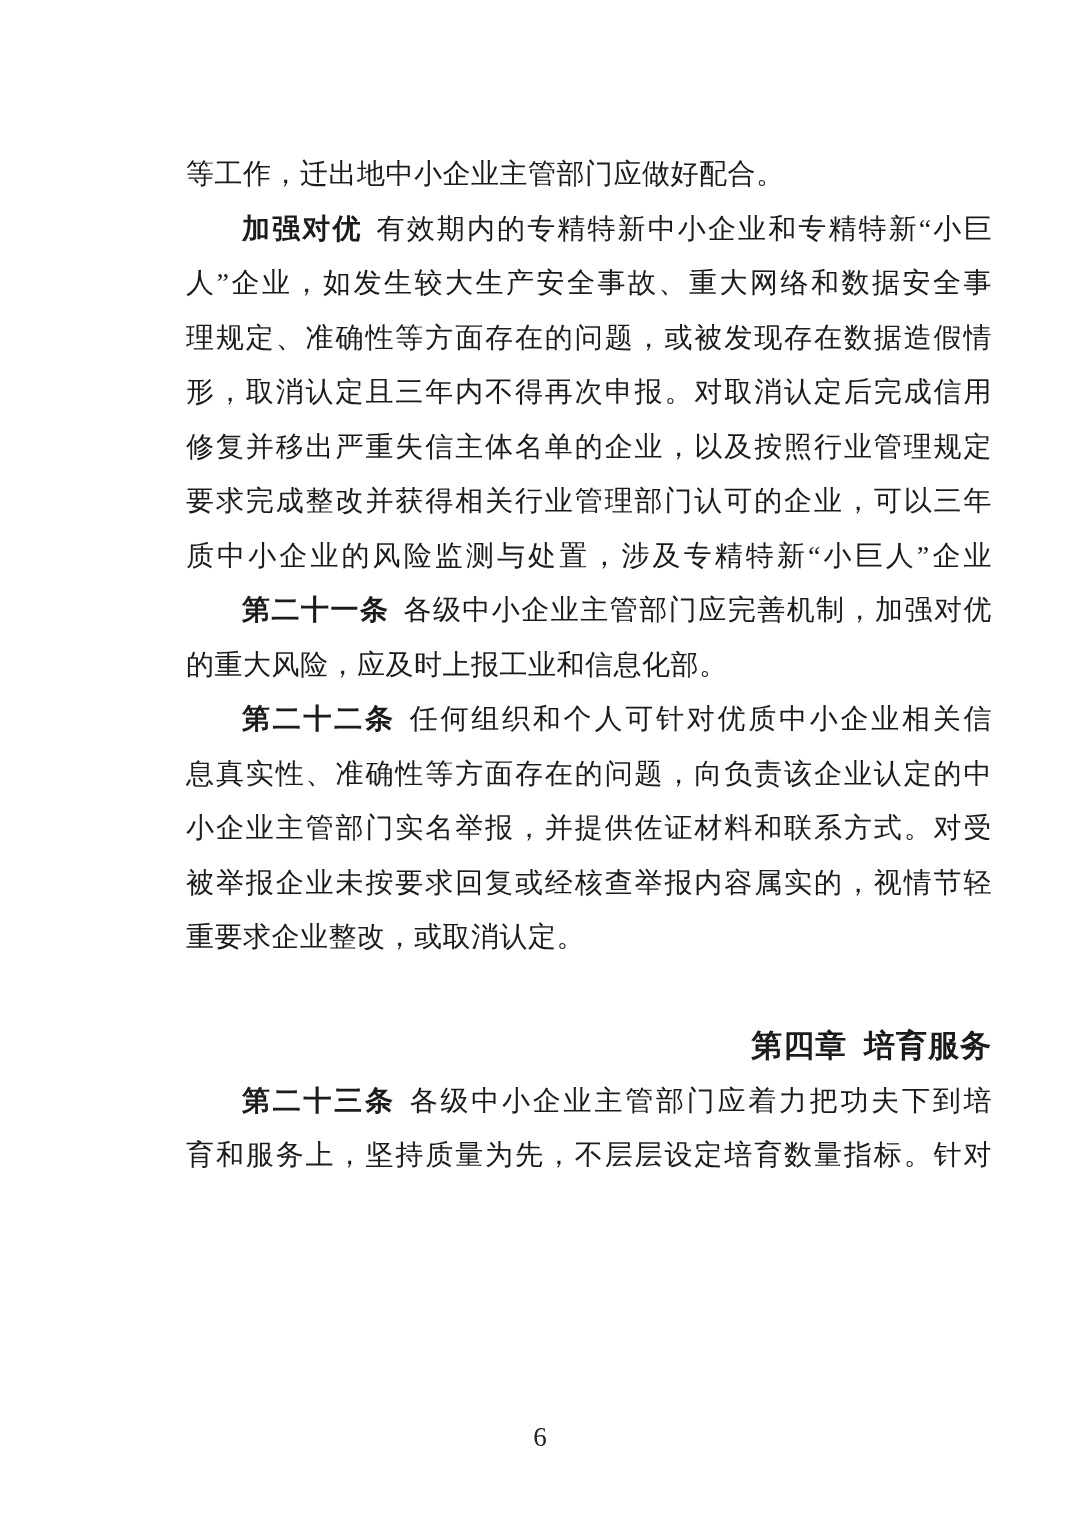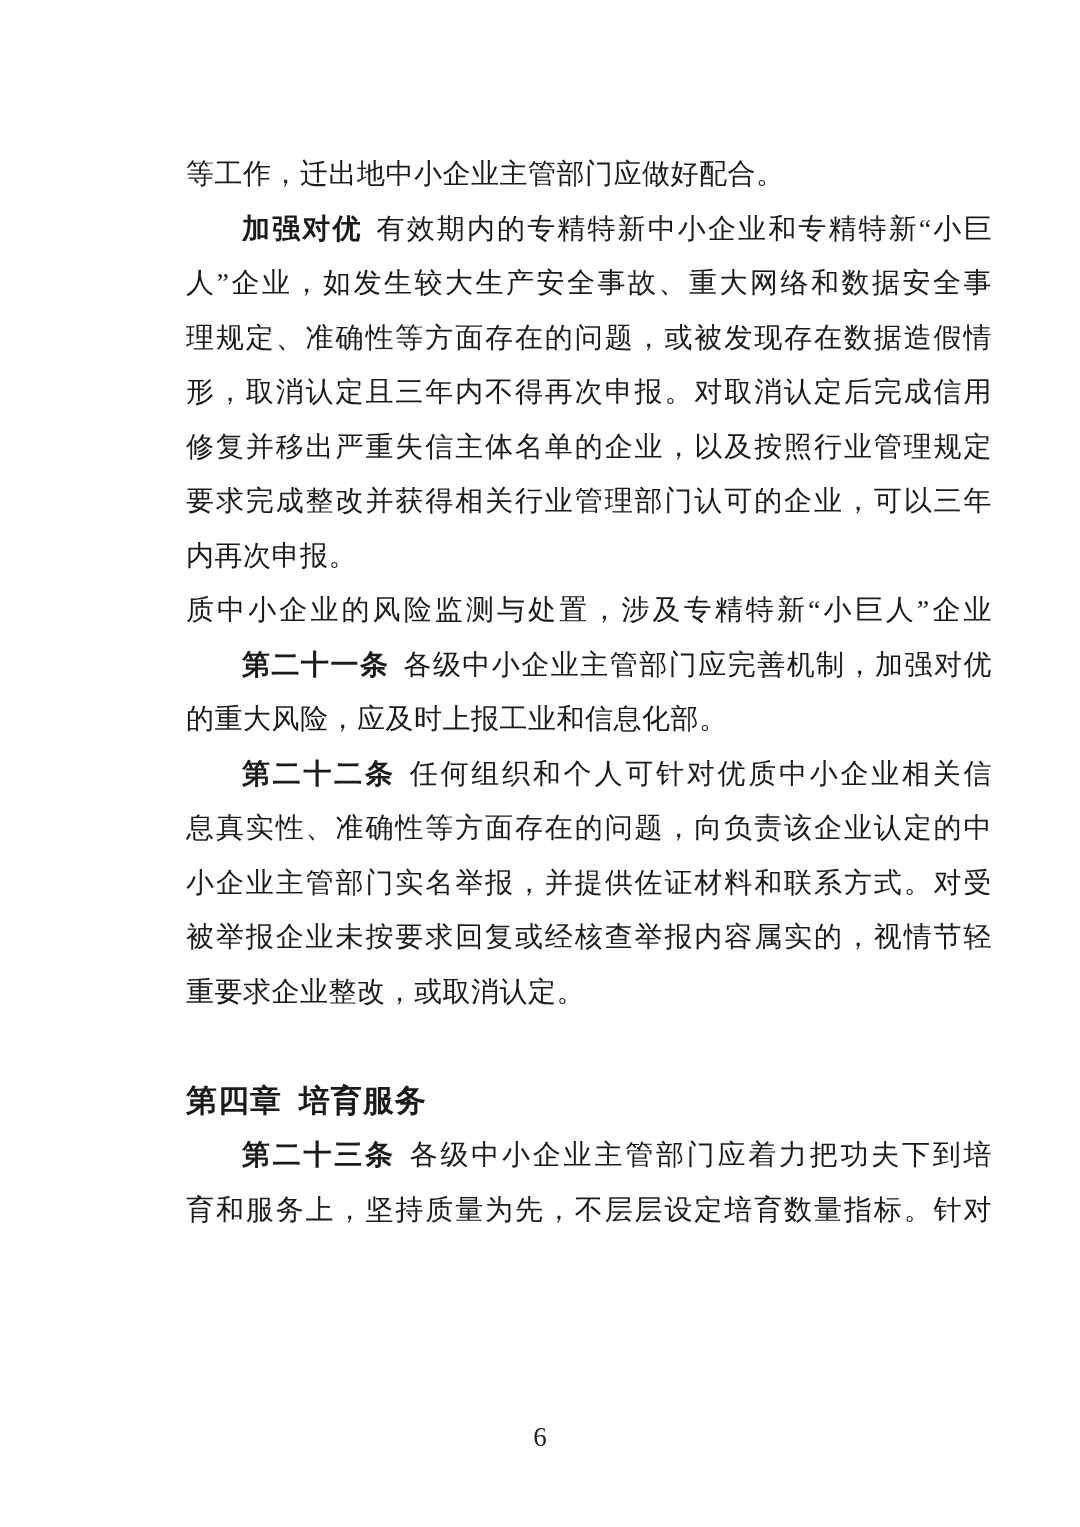--- a/index.html
+++ b/index.html
@@ -37,21 +37,21 @@
   }
   .indent { text-indent: 56px; }
   .doc-line .bold-lead {
     font-weight: 700;
     margin-right: 14px;
   }
   .chapter-heading {
     height: 54.5px;
     line-height: 54.5px;
     margin-top: 54.5px;
-    text-align: left;
+    text-align: right;
     font-size: 31px;
     font-weight: 700;
     word-spacing: 8px;
     letter-spacing: 1px;
   }
   .page-number {
     position: absolute;
     top: 1422px;
     left: 0;
     width: 1080px;
@@ -64,21 +64,20 @@
 <body>
 
 <div class="doc-content" id="doc-content">
     <div class="doc-line align-left"><span>等工作，迁出地中小企业主管部门应做好配合。</span></div>
     <div class="doc-line align-justify indent"><span class="bold-lead">加强对优</span><span>有效期内的专精特新中小企业和专精特新“小巨</span></div>
     <div class="doc-line align-justify"><span>人”企业，如发生较大生产安全事故、重大网络和数据安全事</span></div>
     <div class="doc-line align-justify"><span>理规定、准确性等方面存在的问题，或被发现存在数据造假情</span></div>
     <div class="doc-line align-justify"><span>形，取消认定且三年内不得再次申报。对取消认定后完成信用</span></div>
     <div class="doc-line align-justify"><span>修复并移出严重失信主体名单的企业，以及按照行业管理规定</span></div>
     <div class="doc-line align-justify"><span>要求完成整改并获得相关行业管理部门认可的企业，可以三年</span></div>
-    <div class="doc-line align-left"><span>内再次申报。</span></div>
     <div class="doc-line align-justify"><span>质中小企业的风险监测与处置，涉及专精特新“小巨人”企业</span></div>
     <div class="doc-line align-justify indent"><span class="bold-lead">第二十一条</span><span>各级中小企业主管部门应完善机制，加强对优</span></div>
     <div class="doc-line align-left"><span>的重大风险，应及时上报工业和信息化部。</span></div>
     <div class="doc-line align-justify indent"><span class="bold-lead">第二十二条</span><span>任何组织和个人可针对优质中小企业相关信</span></div>
     <div class="doc-line align-justify"><span>息真实性、准确性等方面存在的问题，向负责该企业认定的中</span></div>
     <div class="doc-line align-justify"><span>小企业主管部门实名举报，并提供佐证材料和联系方式。对受</span></div>
     <div class="doc-line align-justify"><span>被举报企业未按要求回复或经核查举报内容属实的，视情节轻</span></div>
     <div class="doc-line align-left"><span>重要求企业整改，或取消认定。</span></div>
     <div class="chapter-heading"><span>第四章 培育服务</span></div>
     <div class="doc-line align-justify indent"><span class="bold-lead">第二十三条</span><span>各级中小企业主管部门应着力把功夫下到培</span></div>

